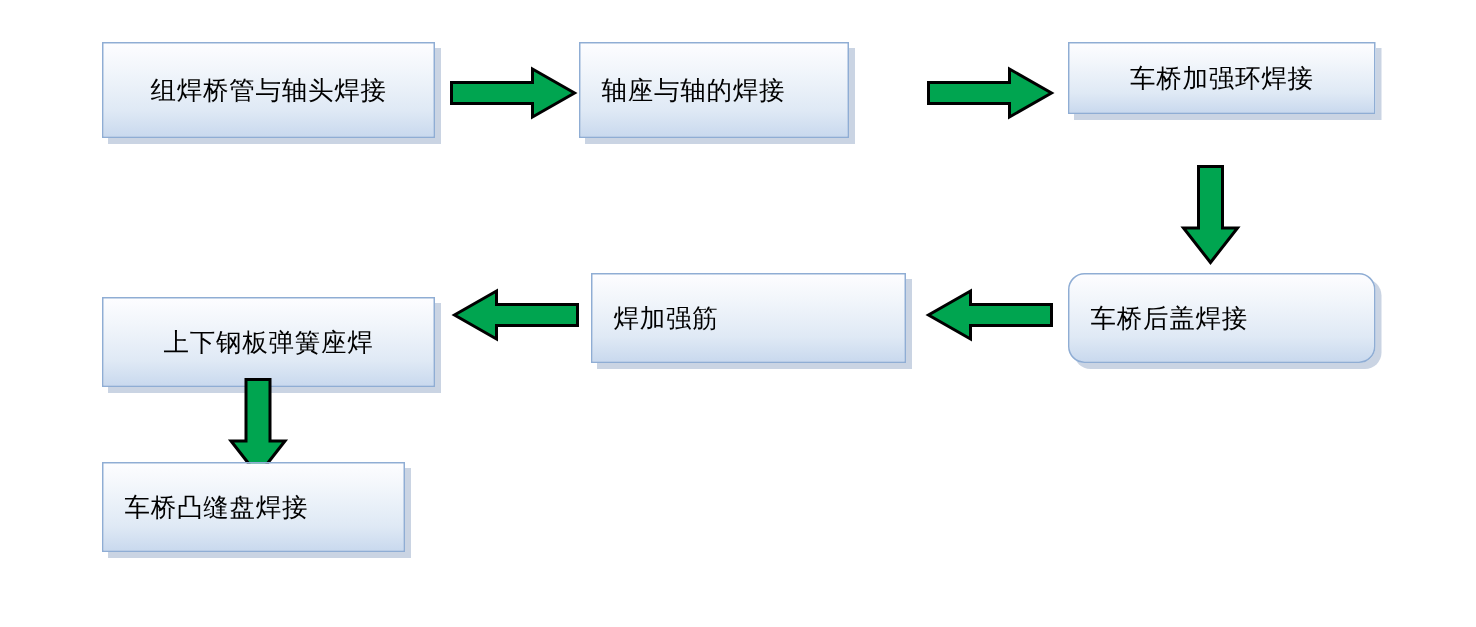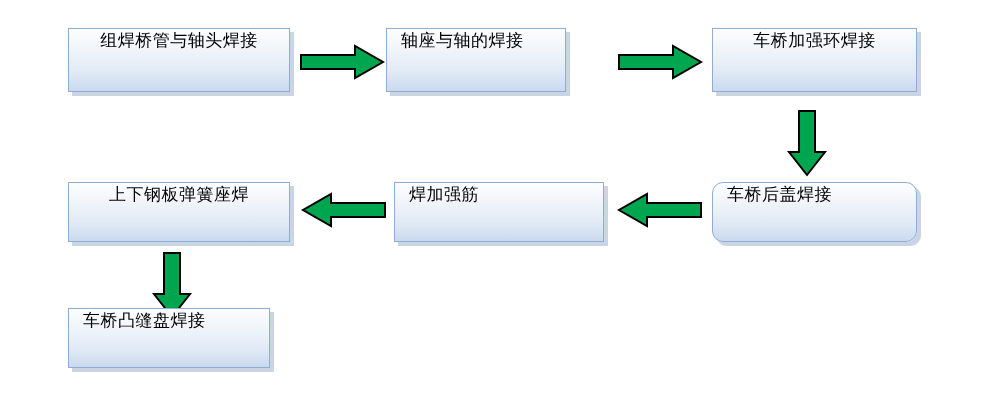--- a/index.html
+++ b/index.html
@@ -17,20 +17,21 @@
     background: #ffffff;
     overflow: hidden;
   }
   .node {
     position: absolute;
     box-sizing: border-box;
     border: 1px solid #8fadd4;
     background: linear-gradient(to bottom, #fdfdff 0%, #f2f6fb 28%, #dfe9f5 72%, #c9d9ee 100%);
     box-shadow: 4px 4px 0 0 rgba(150,170,200,0.50);
     display: flex;
+    align-items: center;
     color: #000000;
     font-size: 17px;
     letter-spacing: 0.5px;
     white-space: nowrap;
   }
   .node .node-label {
     display: block;
     width: 100%;
     padding: 0 14px;
     box-sizing: border-box;
@@ -64,31 +65,31 @@
   <div class="node align-left" style="left:386px; top:28px; width:180px; height:64px;">
     <span class="node-label">轴座与轴的焊接</span>
   </div>
 
   <div class="arrow" style="left:618px; top:45px;">
     <svg width="84" height="34" viewBox="0 0 84 34">
       <polygon points="1,10 55,10 55,1 83,17 55,33 55,24 1,24" fill="#00a550" stroke="#000000" stroke-width="2" stroke-linejoin="miter"></polygon>
     </svg>
   </div>
 
-  <div class="node align-center" style="left:712px; top:28px; width:205px; height:64px;">
+  <div class="node align-center" style="left:712px; top:28px; width:205px; height:48px;">
     <span class="node-label">车桥加强环焊接</span>
   </div>
 
   <div class="arrow" style="left:787px; top:110px;">
     <svg width="40" height="66" viewBox="0 0 40 66">
       <polygon points="12,1 28,1 28,42 38,42 20,65 2,42 12,42" fill="#00a550" stroke="#000000" stroke-width="2" stroke-linejoin="miter"></polygon>
     </svg>
   </div>
 
-  <div class="node align-center" style="left:68px; top:182px; width:222px; height:60px;">
+  <div class="node align-center" style="left:68px; top:198px; width:222px; height:60px;">
     <span class="node-label">上下钢板弹簧座焊</span>
   </div>
 
   <div class="arrow" style="left:302px; top:193px;">
     <svg width="84" height="34" viewBox="0 0 84 34">
       <polygon points="83,10 29,10 29,1 1,17 29,33 29,24 83,24" fill="#00a550" stroke="#000000" stroke-width="2" stroke-linejoin="miter"></polygon>
     </svg>
   </div>
 
   <div class="node align-left" style="left:394px; top:182px; width:210px; height:60px;">

